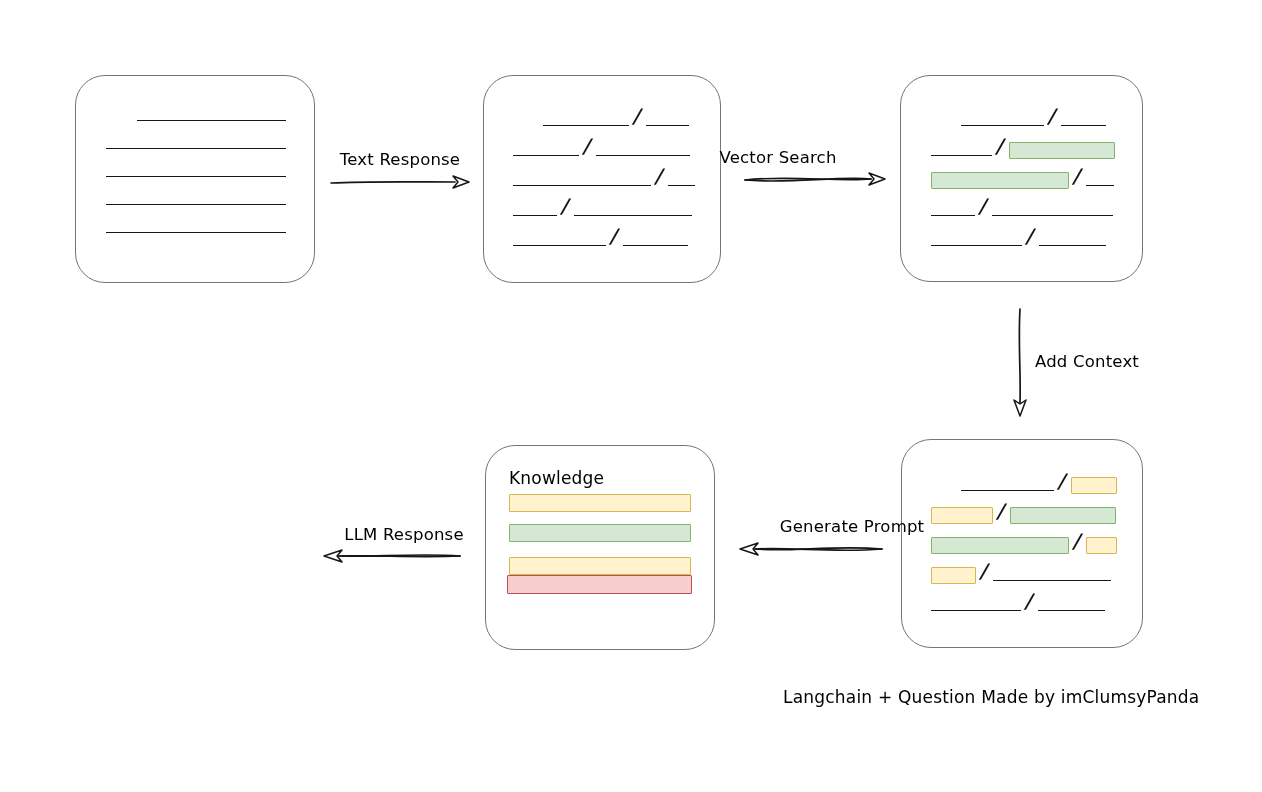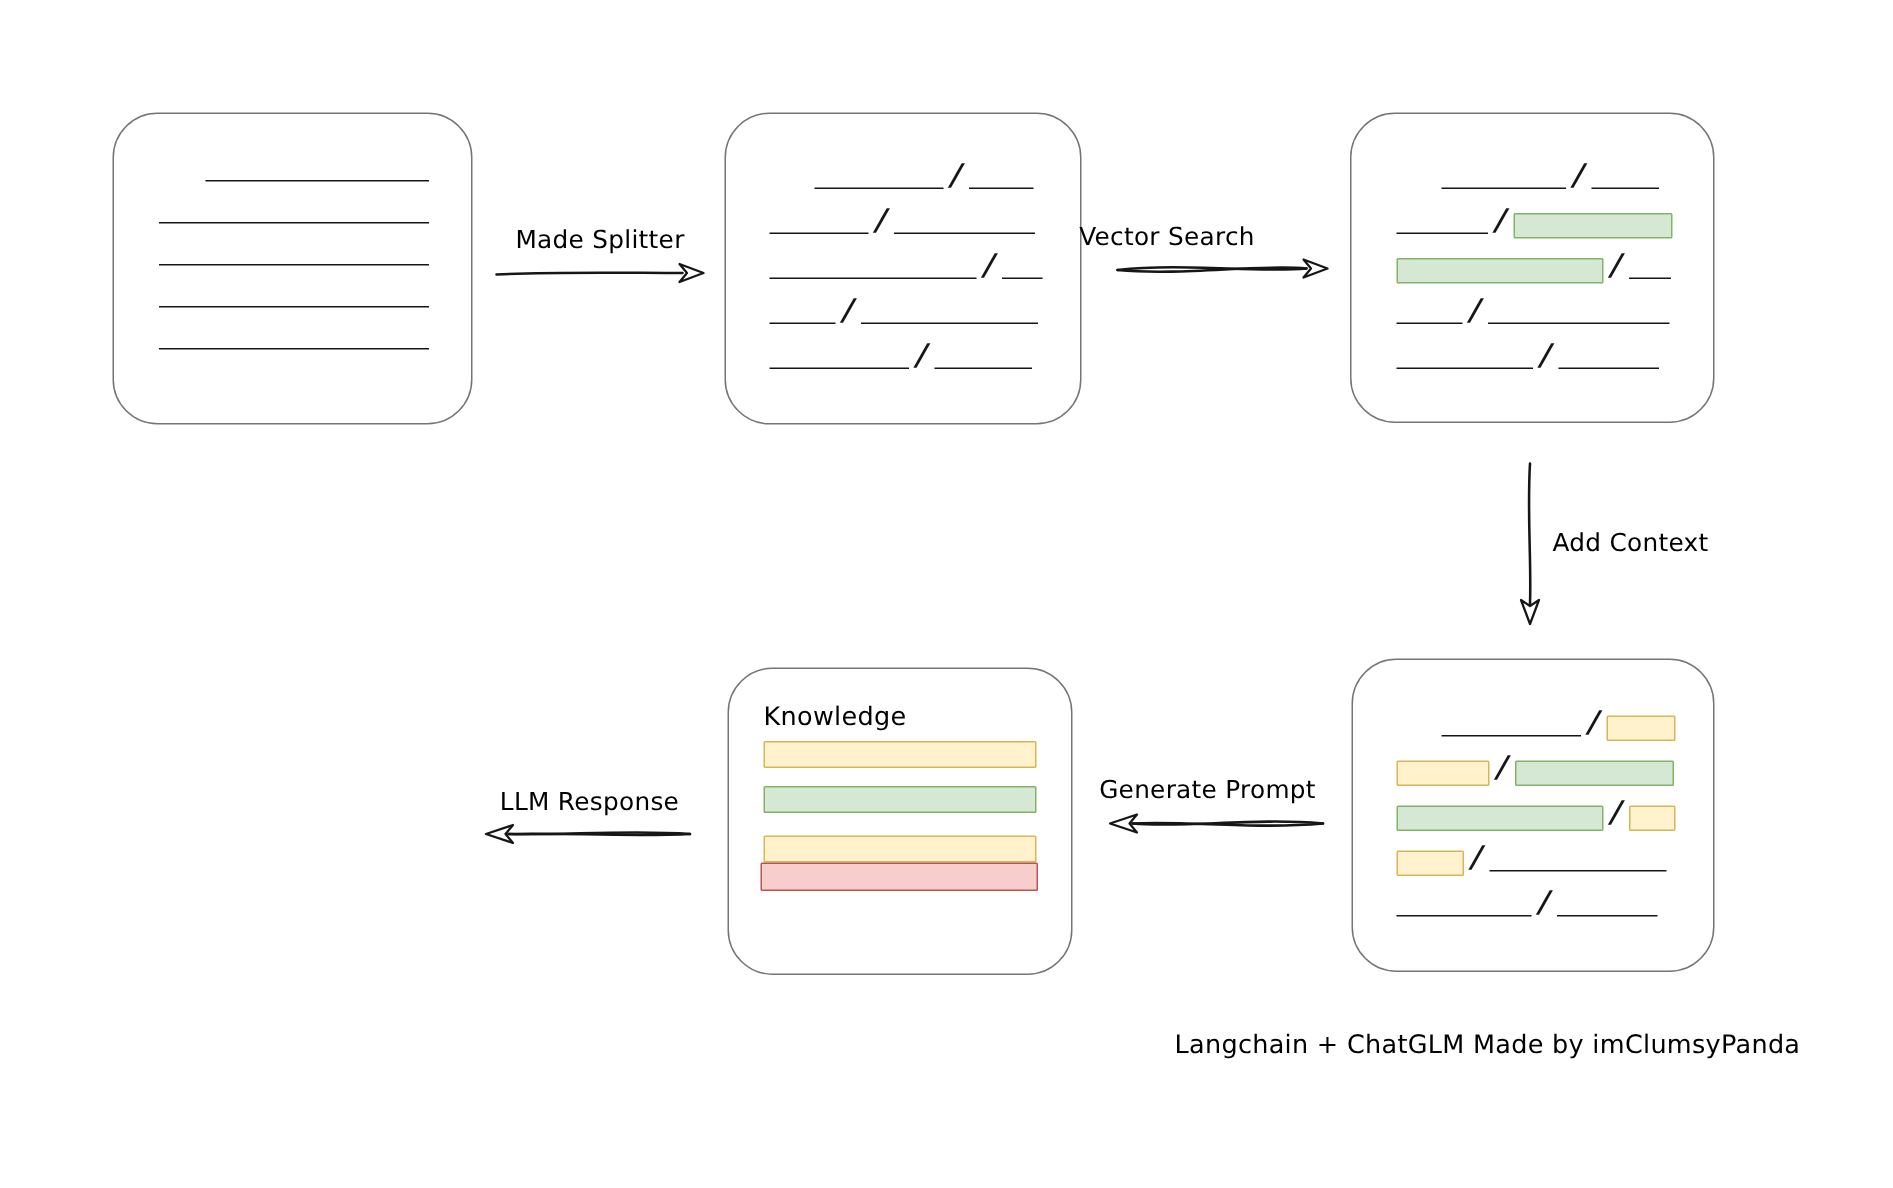--- a/index.html
+++ b/index.html
@@ -159,48 +159,48 @@
           <div class="prompt-bar" style="width: 182px; background: rgb(213, 232, 212); border-color: rgb(130, 179, 102); margin: 0px 0px 15px;"></div>
           <div class="prompt-bar" style="width: 182px; background: rgb(255, 242, 204); border-color: rgb(214, 182, 86); margin: 0px;"></div>
         </div>
       <div>
           <div class="prompt-bar" style="width: 185px; height: 19px; margin-left: -2px; background: rgb(248, 206, 204); border-color: rgb(184, 84, 80);"></div>
         </div>
     </div>
   </div>
 
 
-  <div class="arrow-label" style="left:330px; top:150px; width:140px;">Made Splitter</div>
+  <div class="arrow-label" style="left:330px; top:150px; width:140px;">Text Response</div>
   <svg class="arrow-svg" style="left:330px; top:172px;" width="142" height="20">
     <path class="arrow-stroke" d="M1,11 C 40,9 90,10 125,10"></path>
     <path class="arrow-head" d="M123,4 L139,10 L123,16 L128,10 Z"></path>
   </svg>
 
   <div class="arrow-label" style="left:707px; top:148px; width:142px;">Vector Search</div>
   <svg class="arrow-svg" style="left:743px; top:168px;" width="145" height="22">
     <path class="arrow-stroke" d="M2,12 C 45,7 95,14 128,11"></path>
     <path class="arrow-stroke" d="M2,12 C 45,16 95,8 128,11"></path>
     <path class="arrow-head" d="M126,5 L142,11 L126,17 L131,11 Z"></path>
   </svg>
 
   <div class="arrow-label" style="left:1035px; top:352px; text-align:left;">Add Context</div>
   <svg class="arrow-svg" style="left:1009px; top:308px;" width="22" height="112">
     <path class="arrow-stroke" d="M11,1 C 9,35 12,65 11,95"></path>
     <path class="arrow-head" d="M5,92 L11,108 L17,92 L11,96 Z"></path>
   </svg>
 
-  <div class="arrow-label" style="left:729px; top:517px; width:152px;">Generate Prompt</div>
+  <div class="arrow-label" style="left:776px; top:517px; width:152px;">Generate Prompt</div>
   <svg class="arrow-svg" style="left:736px; top:538px;" width="148" height="22">
     <path class="arrow-stroke" d="M146,11 C 100,7 55,14 19,11"></path>
     <path class="arrow-stroke" d="M146,11 C 100,15 55,9 19,11"></path>
     <path class="arrow-head" d="M22,5 L4,11 L22,17 L17,11 Z"></path>
   </svg>
 
-  <div class="arrow-label" style="left:328px; top:525px; width:130px;">LLM Response</div>
+  <div class="arrow-label" style="left:339px; top:525px; width:130px;">LLM Response</div>
   <svg class="arrow-svg" style="left:320px; top:545px;" width="142" height="22">
     <path class="arrow-stroke" d="M140,11 C 100,8 55,12 19,11"></path>
     <path class="arrow-stroke" d="M140,11 C 100,13 55,10 19,11"></path>
     <path class="arrow-head" d="M22,5 L4,11 L22,17 L17,11 Z"></path>
   </svg>
 
-  <div class="caption">Langchain + ChatGLM Made by imClumsyPanda</div>
+  <div class="caption">Langchain + Question Made by imClumsyPanda</div>
 
 </div>
 
 </body></html>

